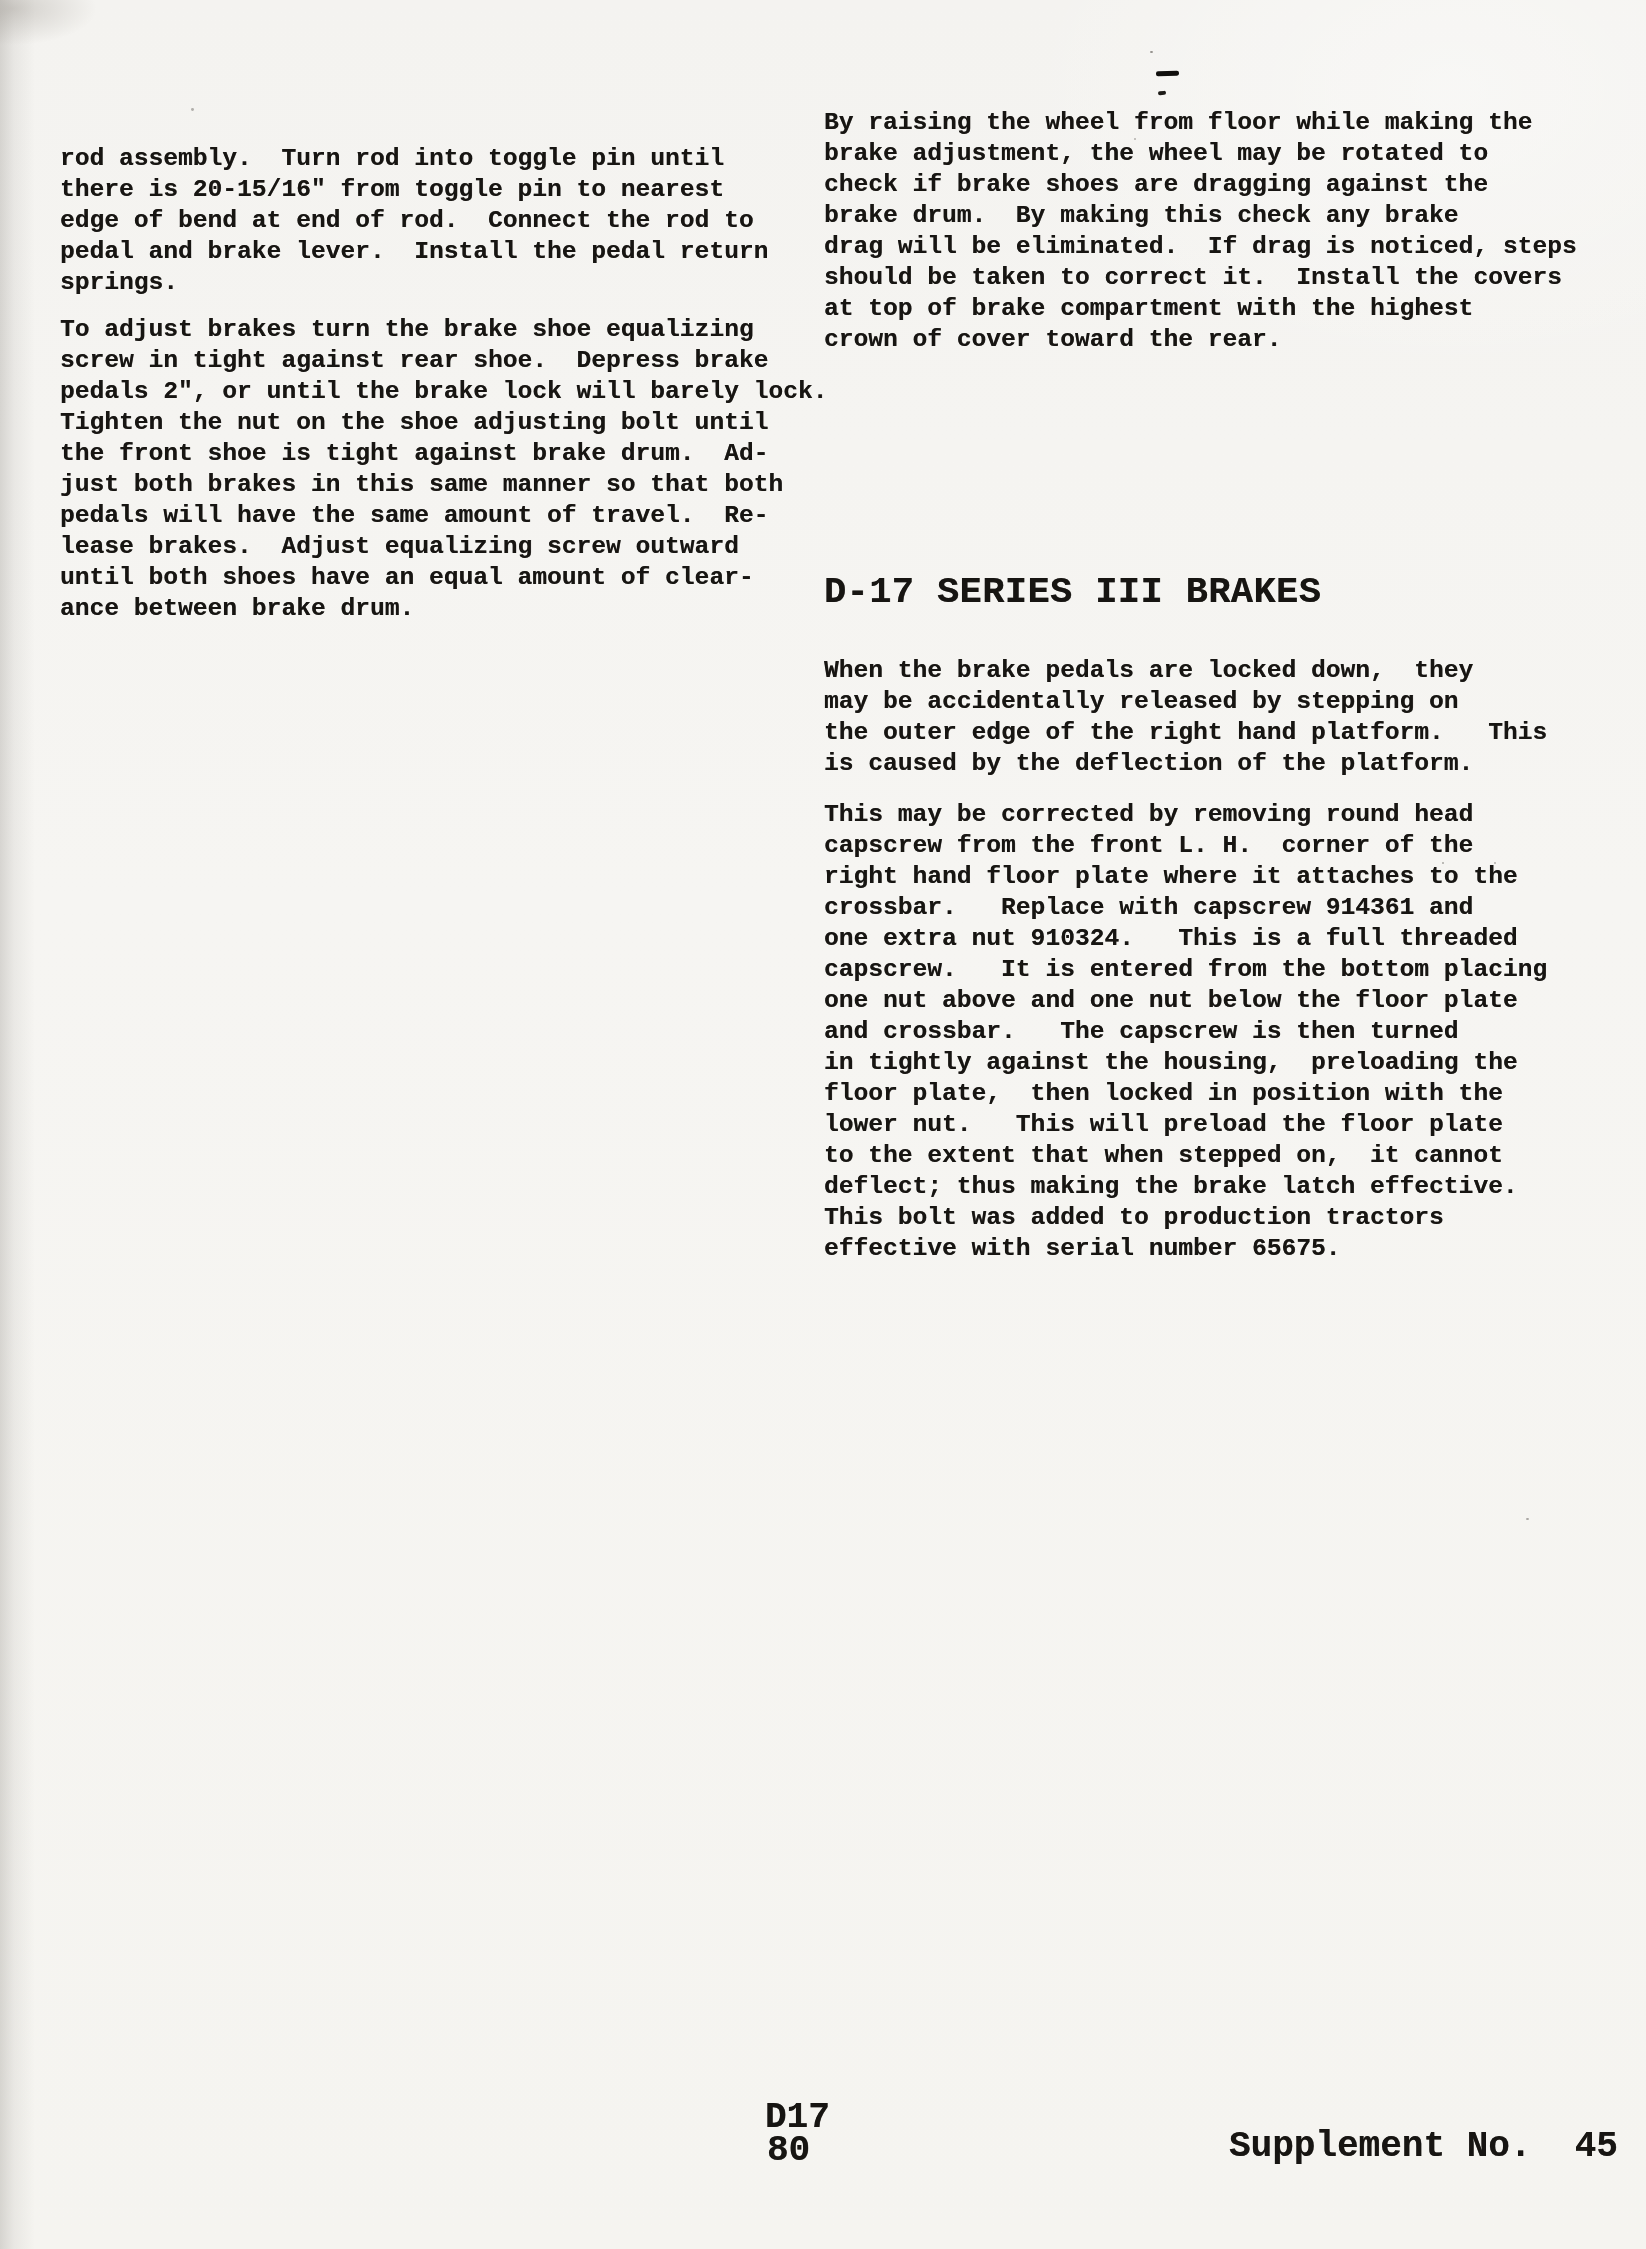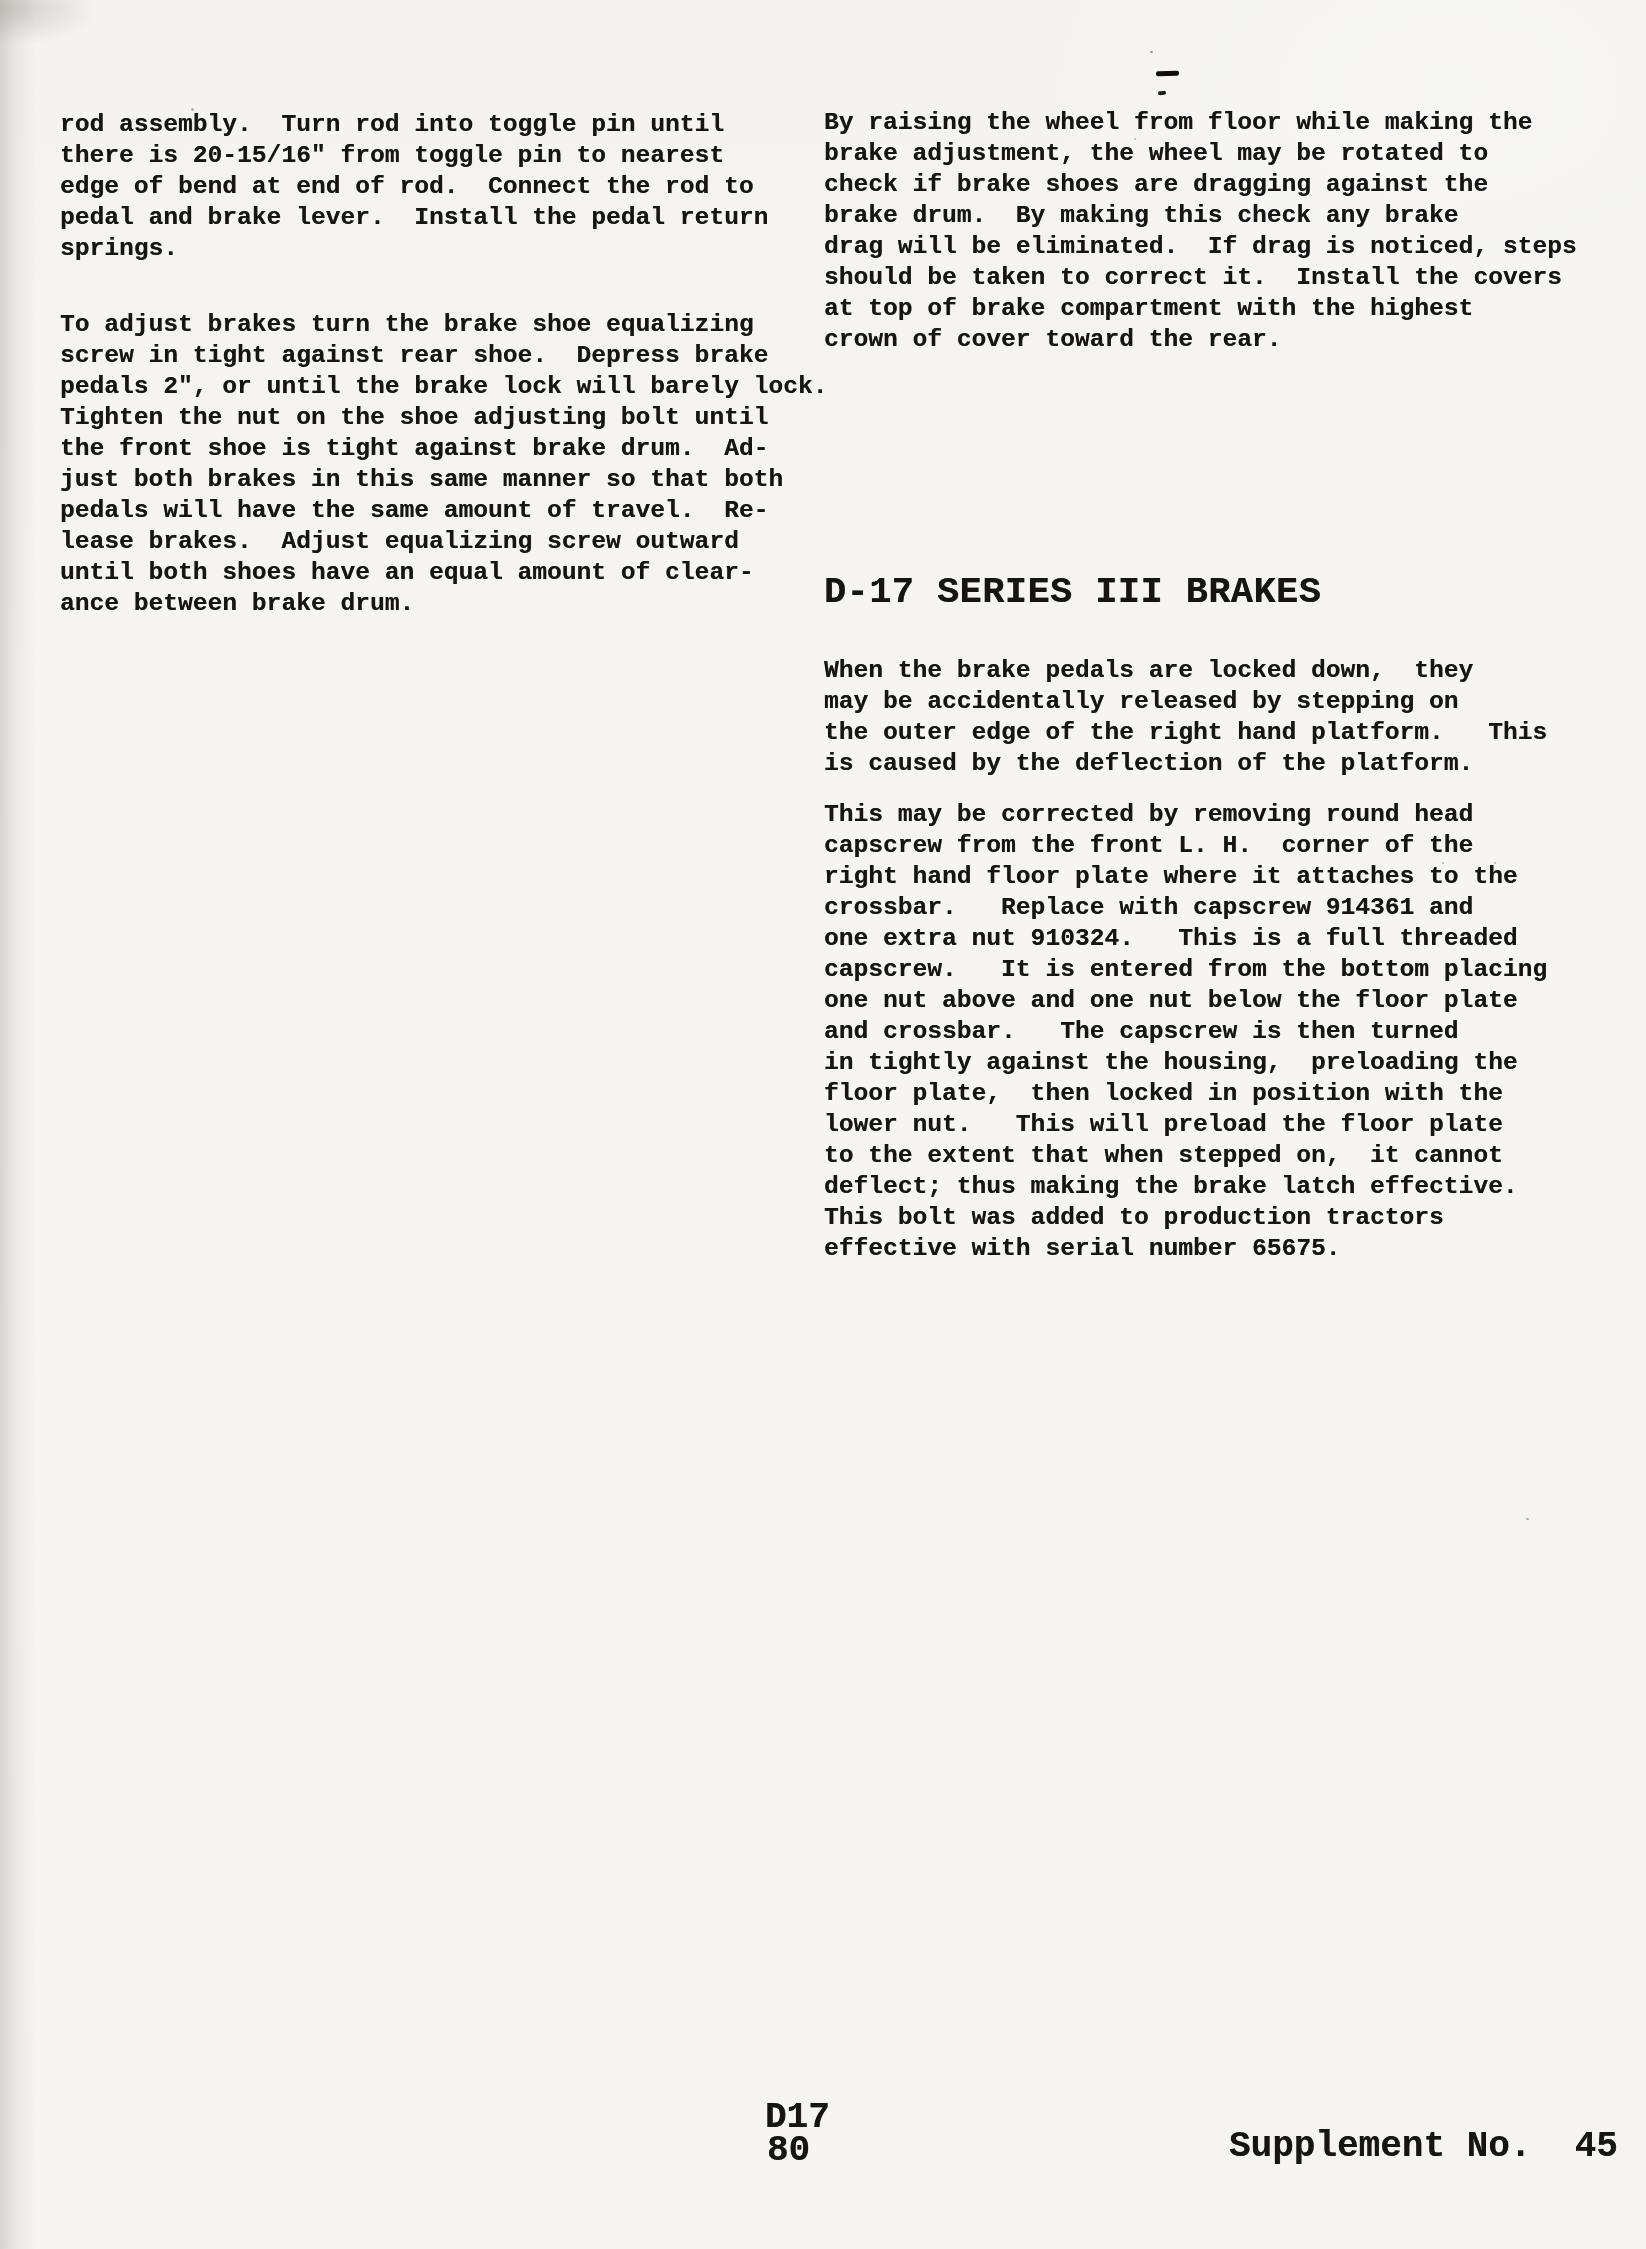--- a/index.html
+++ b/index.html
@@ -22,21 +22,21 @@
   .para{
     position:absolute;
     white-space:pre;
     font-family:"Liberation Mono", monospace;
     font-weight:700;
     font-size:24.6px;
     line-height:31px;
     color:#171512;
     text-shadow:0.2px 0.3px 0.4px rgba(25,22,18,0.65);
   }
-  .col-left{left:60px;}
+  .col-left{left:60px;margin-top:34px;}
   .col-right{left:824px;}
 
   .heading{
     font-size:37px;
     line-height:32px;
     letter-spacing:0.4px;
   }
 
   .footer-text{
     font-size:36px;
@@ -68,21 +68,21 @@
   <div class="speck sp4"></div>
   <div class="speck sp5"></div>
   <div class="speck sp6"></div>
 
   <div class="para col-left" style="top:109px">rod assembly.  Turn rod into toggle pin until
 there is 20-15/16" from toggle pin to nearest
 edge of bend at end of rod.  Connect the rod to
 pedal and brake lever.  Install the pedal return
 springs.</div>
 
-  <div class="para col-left" style="top:309px">To adjust brakes turn the brake shoe equalizing
+  <div class="para col-left" style="top:280px">To adjust brakes turn the brake shoe equalizing
 screw in tight against rear shoe.  Depress brake
 pedals 2", or until the brake lock will barely lock.
 Tighten the nut on the shoe adjusting bolt until
 the front shoe is tight against brake drum.  Ad-
 just both brakes in this same manner so that both
 pedals will have the same amount of travel.  Re-
 lease brakes.  Adjust equalizing screw outward
 until both shoes have an equal amount of clear-
 ance between brake drum.</div>
 

